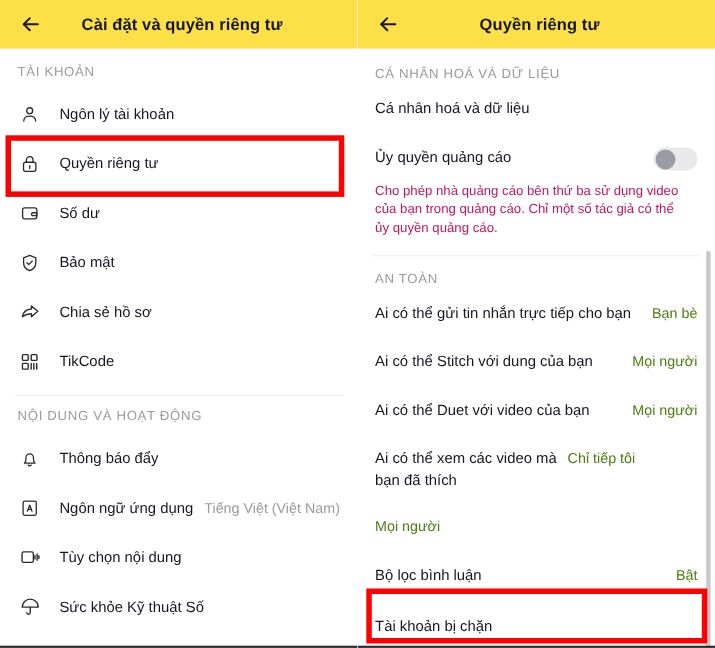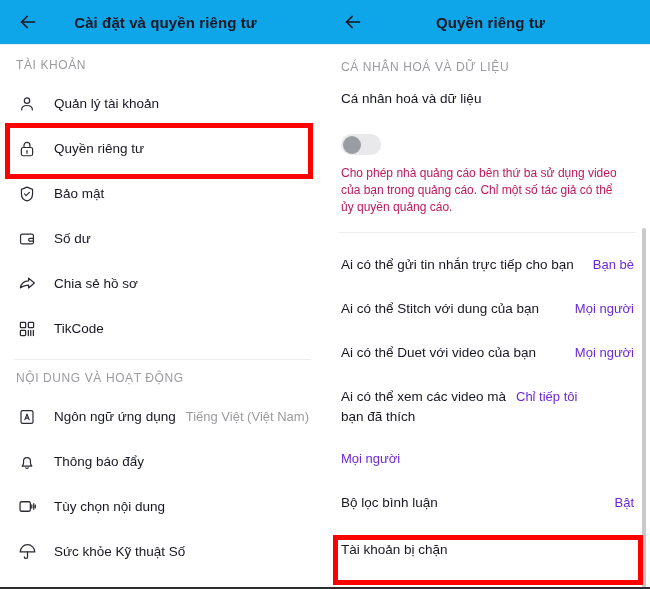--- a/index.html
+++ b/index.html
@@ -24,21 +24,21 @@
     background: #ffffff;
     overflow: hidden;
   }
 
   
   .header {
     position: relative;
     height: 44px;
     display: flex;
     align-items: center;
-    background: #0ea5e9;
+    background: #fde047;
   }
   .back-btn {
     width: 44px;
     height: 44px;
     display: flex;
     align-items: center;
     justify-content: center;
     margin-left: 6px;
     flex: 0 0 auto;
     cursor: pointer;
@@ -118,21 +118,21 @@
   .r-row .r-label {
     font-size: 13.5px;
     color: #161722;
     line-height: 20px;
     padding-top: 12px;
     flex: 1 1 auto;
     padding-right: 8px;
   }
   .r-row .r-value {
     font-size: 13px;
-    color: #6d28d9;
+    color: #4d7c0f;
     line-height: 20px;
     padding-top: 12px;
     white-space: nowrap;
     flex: 0 0 auto;
   }
   .r-desc {
     font-size: 12px;
     color: #be185d;
     line-height: 17px;
     padding: 0 22px 0 16px;
@@ -216,56 +216,56 @@
     <div class="section-label">TÀI KHOẢN</div>
     <div class="spacer-6"></div>
 
     <div class="row">
       <span class="ico">
         <svg width="18" height="18" viewBox="0 0 24 24" fill="none" stroke="#2b2b33" stroke-width="1.6" stroke-linecap="round" stroke-linejoin="round">
           <circle cx="12" cy="7.5" r="3.6"></circle>
             <path d="M4.8 20c0-3.8 3.2-6 7.2-6s7.2 2.2 7.2 6"></path>
         </svg>
       </span>
-      <span class="label">Quản lý tài khoản</span>
+      <span class="label">Ngôn lý tài khoản</span>
       <span class="value"></span>
     </div>
 
     <div class="row">
       <span class="ico">
         <svg width="18" height="18" viewBox="0 0 24 24" fill="none" stroke="#2b2b33" stroke-width="1.6" stroke-linecap="round" stroke-linejoin="round">
           <rect x="4.5" y="10" width="15" height="11" rx="2.4"></rect>
           <path d="M8 10V7.2a4 4 0 0 1 8 0V10"></path>
           <circle cx="12" cy="14.6" r="1.1" fill="#2b2b33" stroke="none"></circle>
           <path d="M12 15.6v2"></path>
         </svg>
       </span>
       <span class="label">Quyền riêng tư</span>
       <span class="value"></span>
     </div>
 
     <div class="row">
       <span class="ico">
         <svg width="18" height="18" viewBox="0 0 24 24" fill="none" stroke="#2b2b33" stroke-width="1.6" stroke-linecap="round" stroke-linejoin="round">
+          <rect x="3.4" y="5.4" width="17.2" height="13.2" rx="2.4"></rect>
+          <path d="M16 11.2h4.6v3.6H16a1.8 1.8 0 0 1 0-3.6z"></path>
+        </svg>
+      </span>
+      <span class="label">Số dư</span>
+      <span class="value"></span>
+    </div>
+
+    <div class="row">
+      <span class="ico">
+        <svg width="18" height="18" viewBox="0 0 24 24" fill="none" stroke="#2b2b33" stroke-width="1.6" stroke-linecap="round" stroke-linejoin="round">
           <path d="M12 2.8l7.4 3v6.1c0 4.6-3.1 8.3-7.4 9.3-4.3-1-7.4-4.7-7.4-9.3V5.8z"></path>
           <path d="M8.7 11.9l2.2 2.2 4.3-4.3"></path>
         </svg>
       </span>
       <span class="label">Bảo mật</span>
-      <span class="value"></span>
-    </div>
-
-    <div class="row">
-      <span class="ico">
-        <svg width="18" height="18" viewBox="0 0 24 24" fill="none" stroke="#2b2b33" stroke-width="1.6" stroke-linecap="round" stroke-linejoin="round">
-          <rect x="3.4" y="5.4" width="17.2" height="13.2" rx="2.4"></rect>
-          <path d="M16 11.2h4.6v3.6H16a1.8 1.8 0 0 1 0-3.6z"></path>
-        </svg>
-      </span>
-      <span class="label">Số dư</span>
       <span class="value"></span>
     </div>
 
     <div class="row">
       <span class="ico">
         <svg width="19" height="19" viewBox="0 0 24 24" fill="none" stroke="#2b2b33" stroke-width="1.6" stroke-linecap="round" stroke-linejoin="round">
           <path d="M3 17.5c1-5.6 4.8-8.6 10.4-8.8V5.2l7.3 6.2-7.3 6.2v-3.5c-4.1 0-7.2 1-10.4 3.4z"></path>
         </svg>
       </span>
       <span class="label">Chia sẻ hồ sơ</span>
@@ -286,37 +286,37 @@
     </div>
 
     <div class="divider"></div>
 
     <div class="section-label">NỘI DUNG VÀ HOẠT ĐỘNG</div>
     <div class="spacer-6"></div>
 
     <div class="row">
       <span class="ico">
         <svg width="18" height="18" viewBox="0 0 24 24" fill="none" stroke="#2b2b33" stroke-width="1.6" stroke-linecap="round" stroke-linejoin="round">
+          <path d="M5.6 17.4h12.8c-1.4-1.2-1.8-2.2-1.8-4.3v-2.4a4.6 4.6 0 0 0-9.2 0v2.4c0 2.1-.4 3.1-1.8 4.3z"></path>
+          <path d="M10.3 19.7a2 2 0 0 0 3.4 0"></path>
+        </svg>
+      </span>
+      <span class="label">Thông báo đẩy</span>
+      <span class="value"></span>
+    </div>
+
+    <div class="row">
+      <span class="ico">
+        <svg width="18" height="18" viewBox="0 0 24 24" fill="none" stroke="#2b2b33" stroke-width="1.6" stroke-linecap="round" stroke-linejoin="round">
           <rect x="4" y="3.4" width="16" height="17.2" rx="2.2"></rect>
           <path d="M9.2 15.6l2.8-7.4 2.8 7.4M10.1 13.4h3.8"></path>
         </svg>
       </span>
       <span class="label">Ngôn ngữ ứng dụng</span>
       <span class="value">Tiếng Việt (Việt Nam)</span>
-    </div>
-
-    <div class="row">
-      <span class="ico">
-        <svg width="18" height="18" viewBox="0 0 24 24" fill="none" stroke="#2b2b33" stroke-width="1.6" stroke-linecap="round" stroke-linejoin="round">
-          <path d="M5.6 17.4h12.8c-1.4-1.2-1.8-2.2-1.8-4.3v-2.4a4.6 4.6 0 0 0-9.2 0v2.4c0 2.1-.4 3.1-1.8 4.3z"></path>
-          <path d="M10.3 19.7a2 2 0 0 0 3.4 0"></path>
-        </svg>
-      </span>
-      <span class="label">Thông báo đẩy</span>
-      <span class="value"></span>
     </div>
 
     <div class="row">
       <span class="ico">
         <svg width="19" height="19" viewBox="0 0 24 24" fill="none" stroke="#2b2b33" stroke-width="1.6" stroke-linecap="round" stroke-linejoin="round">
           <rect x="2.6" y="6" width="13" height="12" rx="2"></rect>
           <path d="M17.4 10v4M19.9 8.4v7.2M21.9 10.4v3.2"></path>
         </svg>
       </span>
       <span class="label">Tùy chọn nội dung</span>
@@ -353,28 +353,30 @@
 
     <div class="spacer-12"></div>
     <div class="section-label">CÁ NHÂN HOÁ VÀ DỮ LIỆU</div>
 
     <div class="r-row">
       <span class="r-label">Cá nhân hoá và dữ liệu</span>
       <span class="r-value"></span>
     </div>
 
     <div class="r-row">
+      <span class="r-label">Ủy quyền quảng cáo</span>
       <span class="toggle">
         <span class="knob"></span>
       </span>
     </div>
     <div class="r-desc">Cho phép nhà quảng cáo bên thứ ba sử dụng video của bạn trong quảng cáo. Chỉ một số tác giả có thể ủy quyền quảng cáo.</div>
 
     <div class="divider" style="margin-top:16px;margin-bottom:10px;"></div>
 
+    <div class="section-label">AN TOÀN</div>
 
     <div class="r-row">
       <span class="r-label">Ai có thể gửi tin nhắn trực tiếp cho bạn</span>
       <span class="r-value">Bạn bè</span>
     </div>
 
     <div class="r-row">
       <span class="r-label">Ai có thể Stitch với dung của bạn</span>
       <span class="r-value">Mọi người</span>
     </div>

